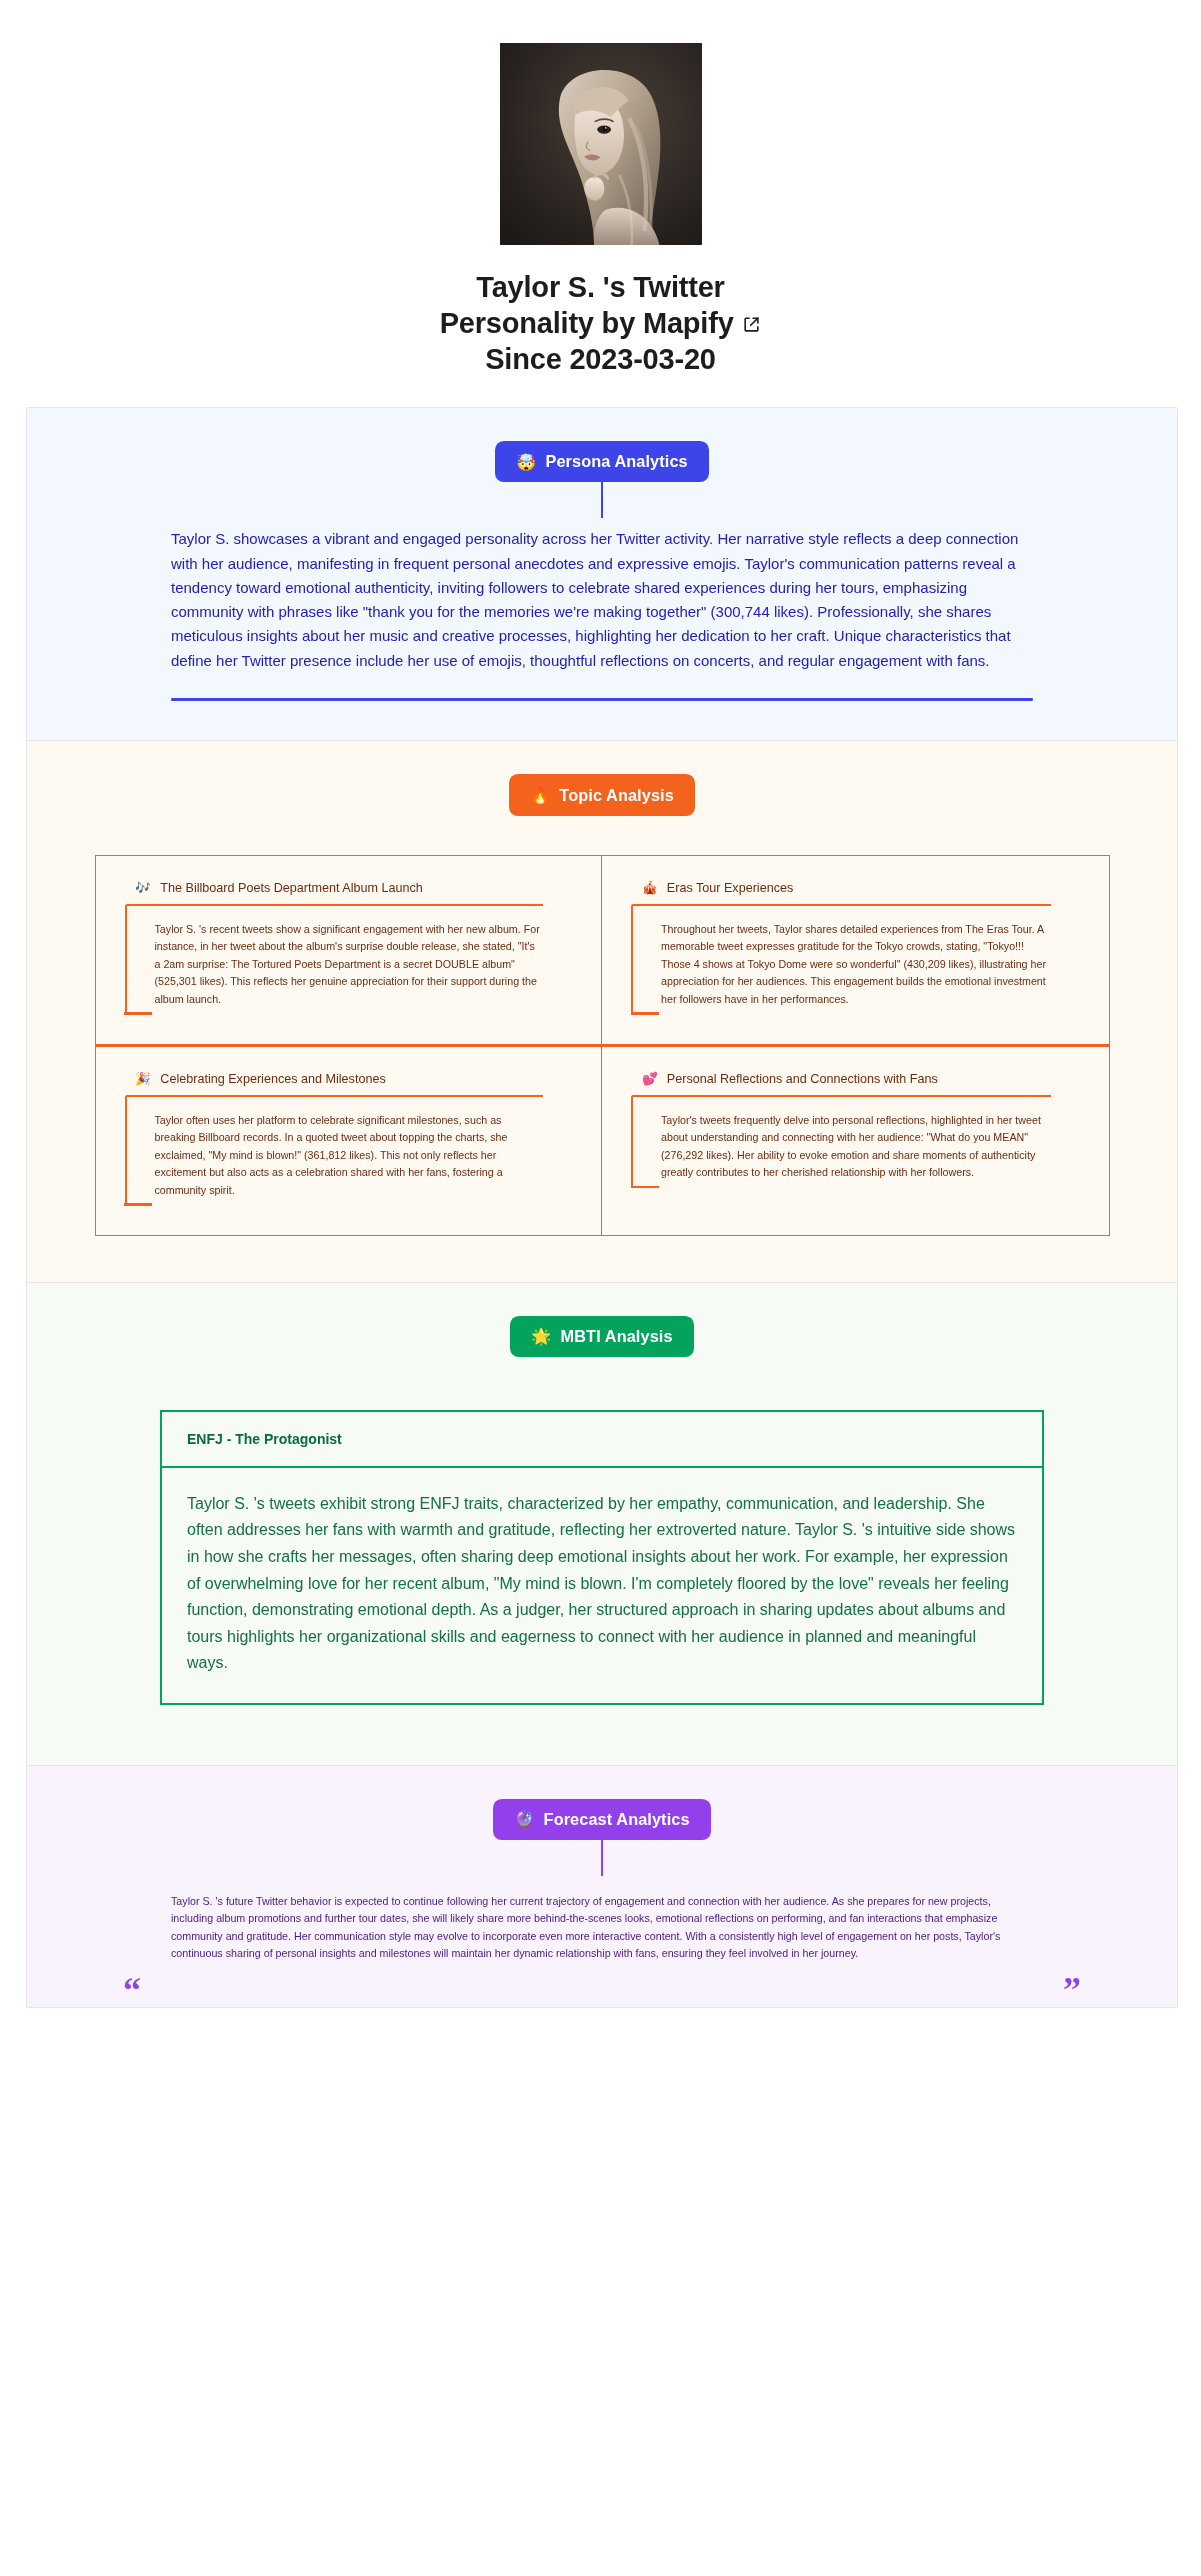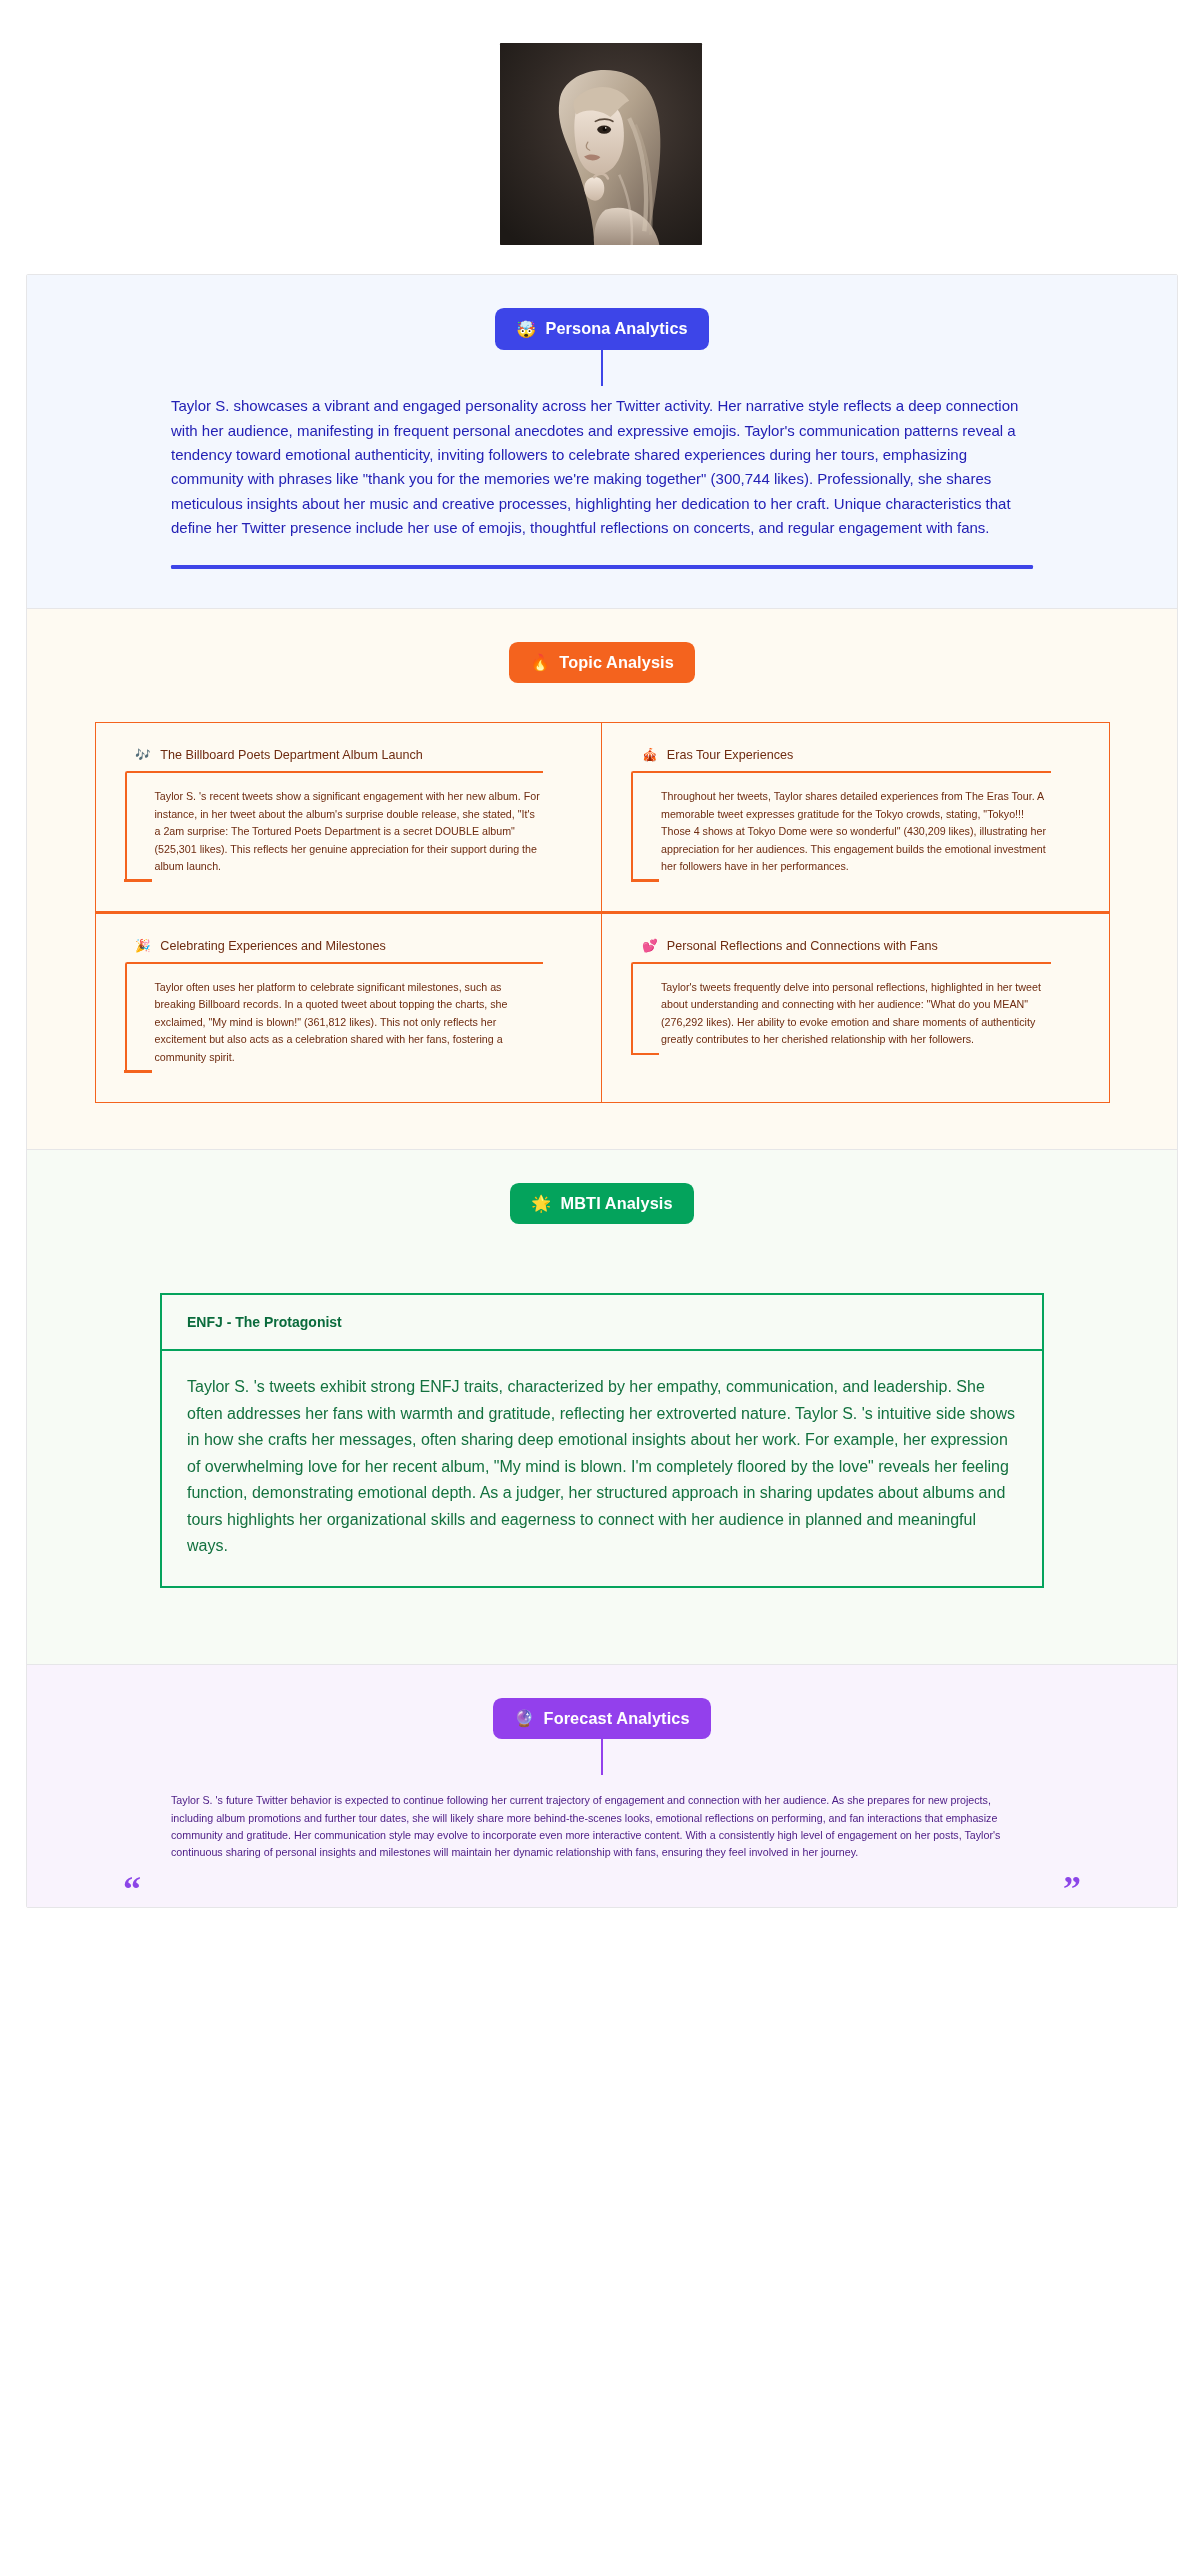--- a/index.html
+++ b/index.html
@@ -113,21 +113,21 @@
     content:"";position:absolute;left:-2.5px;bottom:0;width:28px;height:2.5px;background:#f4631e;
   }
   .topic-para{
     font-size:10.7px;line-height:1.64;color:#6e2b10;font-weight:500;
     padding-bottom:6.3px;
   }
 
   
   .mbti-wrap{padding:53px 0 60px 0;}
   .mbti-card{
-    margin:16px auto;width:880px;
+    margin:0 auto;width:880px;
     border:2.5px solid #04a35c;background:#f7fbf5;
   }
   .mbti-card-head{
     padding:19px 25px;border-bottom:2.5px solid #04a35c;
     font-size:14px;font-weight:700;color:#0a6b3c;
   }
   .mbti-card-body{
     padding:22.6px 25px 26px 25px;
     font-size:16px;line-height:1.66;color:#13713f;font-weight:500;
   }
@@ -196,20 +196,29 @@
         <path d="M150 214 C156 206 168 206 172 216" stroke="#cbb8a6" stroke-width="4" fill="none" stroke-linecap="round"></path>
 
         <path d="M168 266 C196 256 224 268 240 290 C248 302 252 312 254 322 L150 322 C148 300 154 276 168 266 Z" fill="url(#shoulderG)"></path>
 
         <path d="M206 120 C230 168 238 232 230 300" stroke="#d6c7b4" stroke-width="7" fill="none" opacity="0.55"></path>
         <path d="M216 130 C238 178 244 238 240 306" stroke="#bcab97" stroke-width="5" fill="none" opacity="0.5"></path>
         <path d="M190 210 C206 244 212 284 210 322" stroke="#e5d8c8" stroke-width="4" fill="none" opacity="0.4"></path>
       </svg>
     </div>
 
+    <div class="title">
+      <span>Taylor S. 's Twitter</span><br>
+      <span>Personality by Mapify</span><span class="ext-link"><svg width="19" height="19" viewBox="0 0 24 24" fill="none" stroke="#1d1d20" stroke-width="2" stroke-linecap="round" stroke-linejoin="round">
+            <path d="M9 4H5a1 1 0 0 0-1 1v14a1 1 0 0 0 1 1h14a1 1 0 0 0 1-1v-4"></path>
+            <path d="M14 4h6v6"></path>
+            <path d="M20 4l-9 9"></path>
+          </svg></span><br>
+      <span>Since 2023-03-20</span>
+    </div>
   </div>
 
   <div class="container">
 
     <div class="section sec-persona">
       <div class="pill-wrap">
         <div class="pill pill-persona">
           <span class="emo">🤯</span>
           <span>Persona Analytics</span>
         </div>

